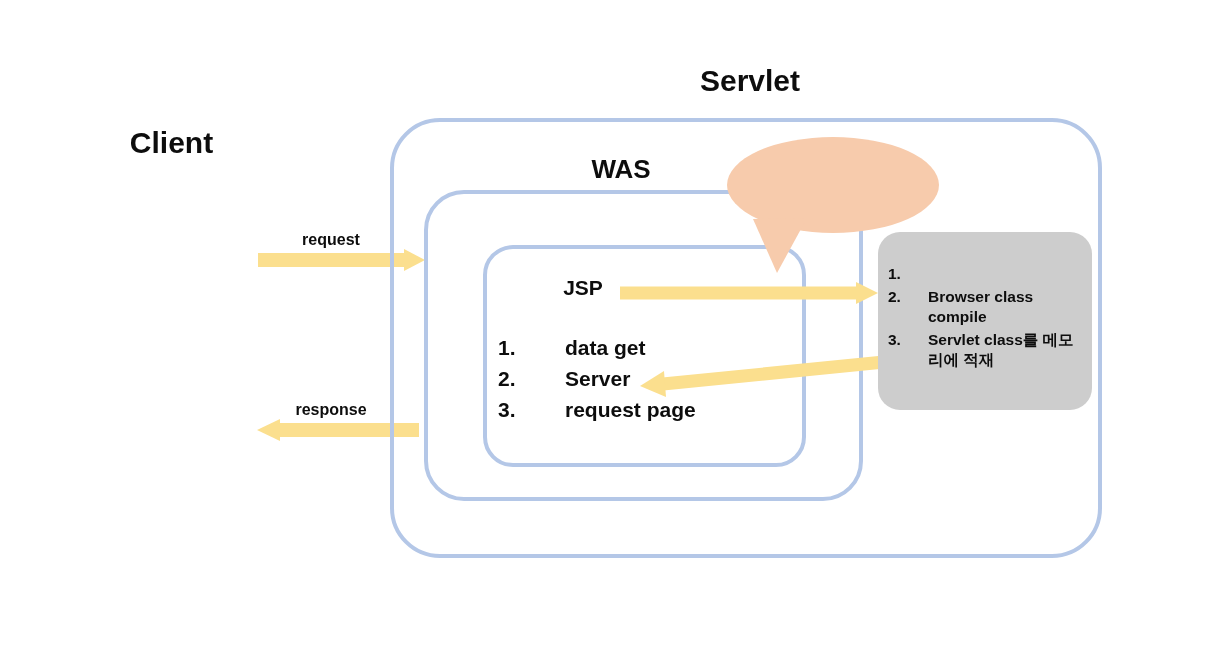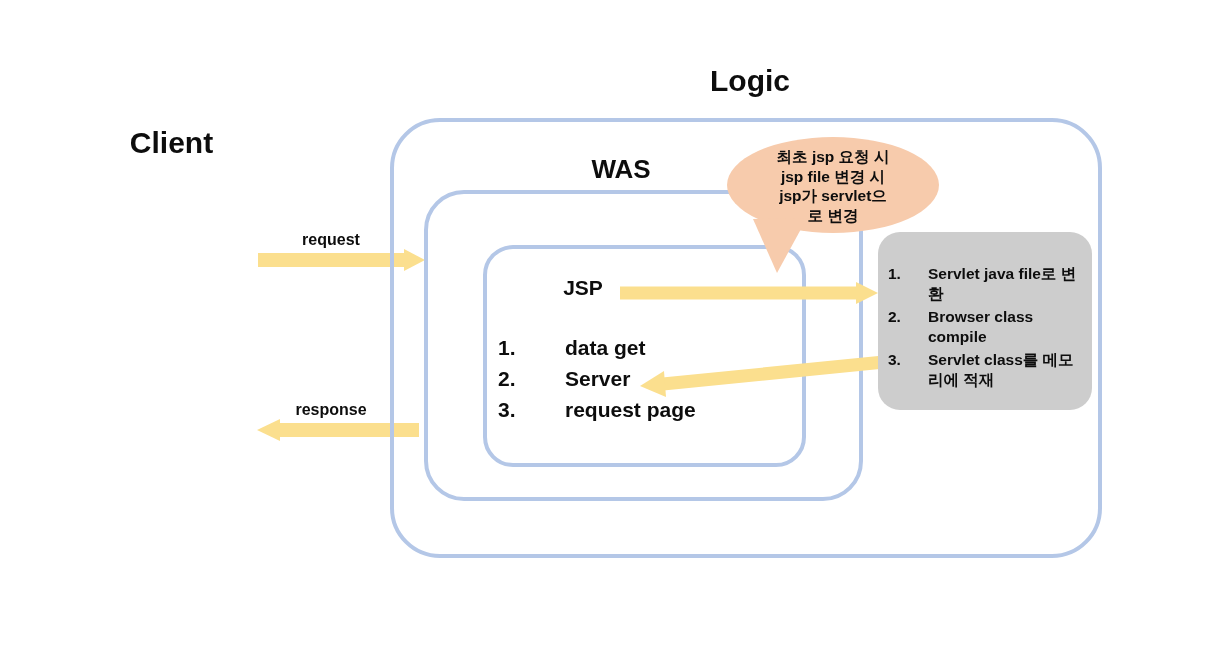--- a/index.html
+++ b/index.html
@@ -88,44 +88,37 @@
     <g>
       <line class="arrow-line" x1="884" y1="362" x2="663" y2="384" stroke-width="13"></line>
       <polygon class="arrow-head" points="664,371 666,397 640,386"></polygon>
     </g>
   </svg>
 
   <div class="servlet-box"></div>
   <div class="servlet-list">
     <div class="row">
       <span class="num">1.</span>
-      <span class="txt">Servlet java file로 변환</span>
     </div>
     <div class="row">
       <span class="num">2.</span>
       <span class="txt">Browser class compile</span>
     </div>
     <div class="row">
       <span class="num">3.</span>
       <span class="txt">Servlet class를 메모리에 적재</span>
     </div>
   </div>
 
   <svg class="layer bubblelayer" viewBox="0 0 1206 646">
     <ellipse class="bubble-shape" cx="833" cy="185" rx="106" ry="48"></ellipse>
     <path class="bubble-shape" d="M 753 219 L 777 273 L 807 218 Z"></path>
   </svg>
-  <div class="bubble-text">
-    <div>최초 jsp 요청 시</div>
-    <div>jsp file 변경 시</div>
-    <div>jsp가 servlet으</div>
-    <div>로 변경</div>
-  </div>
 
-  <div class="t server-title">Logic</div>
+  <div class="t server-title">Servlet</div>
   <div class="t client-title">Client</div>
   <div class="t was-title">WAS</div>
   <div class="t jsp-title">JSP</div>
   <div class="t req-label">request</div>
   <div class="t res-label">response</div>
 
   <div class="jsp-list">
     <div class="row">
       <span class="num">1.</span>
       <span class="txt">data get</span>

